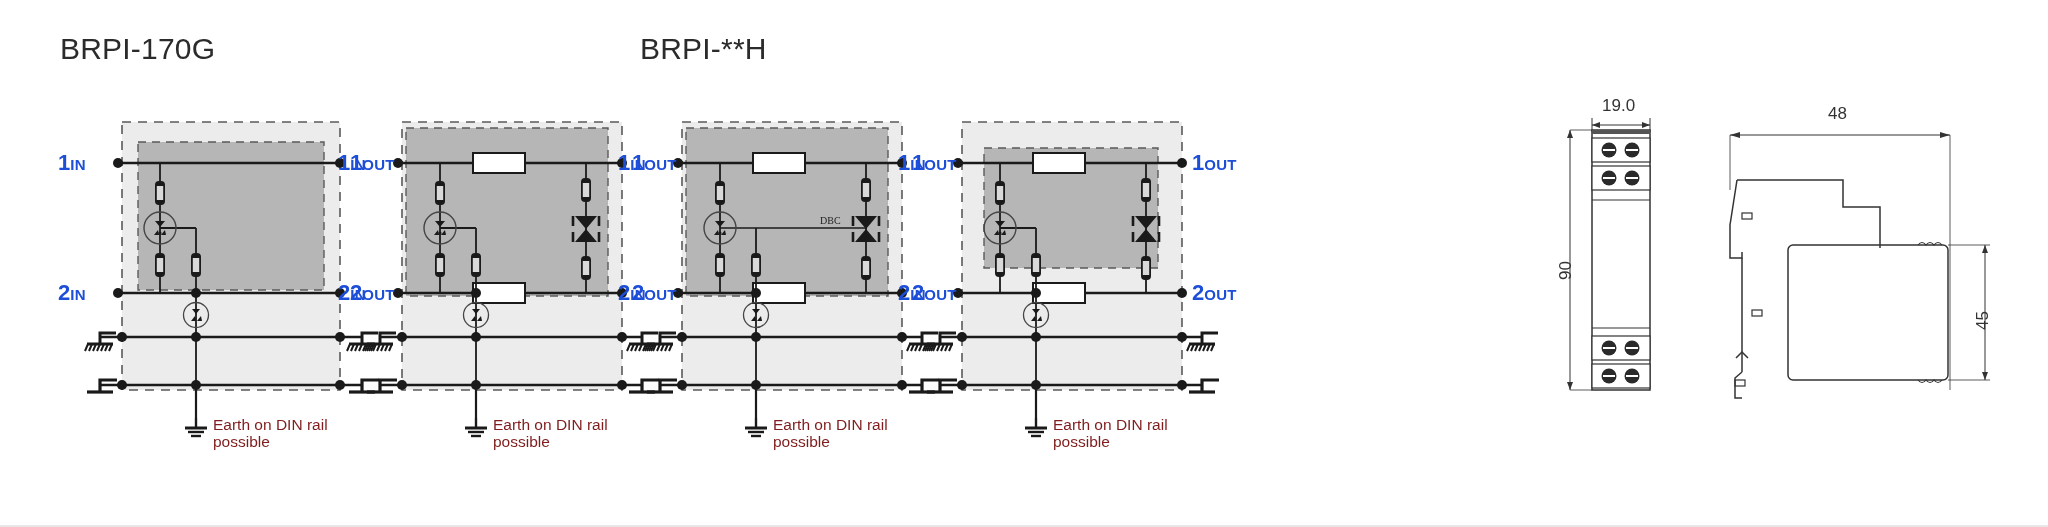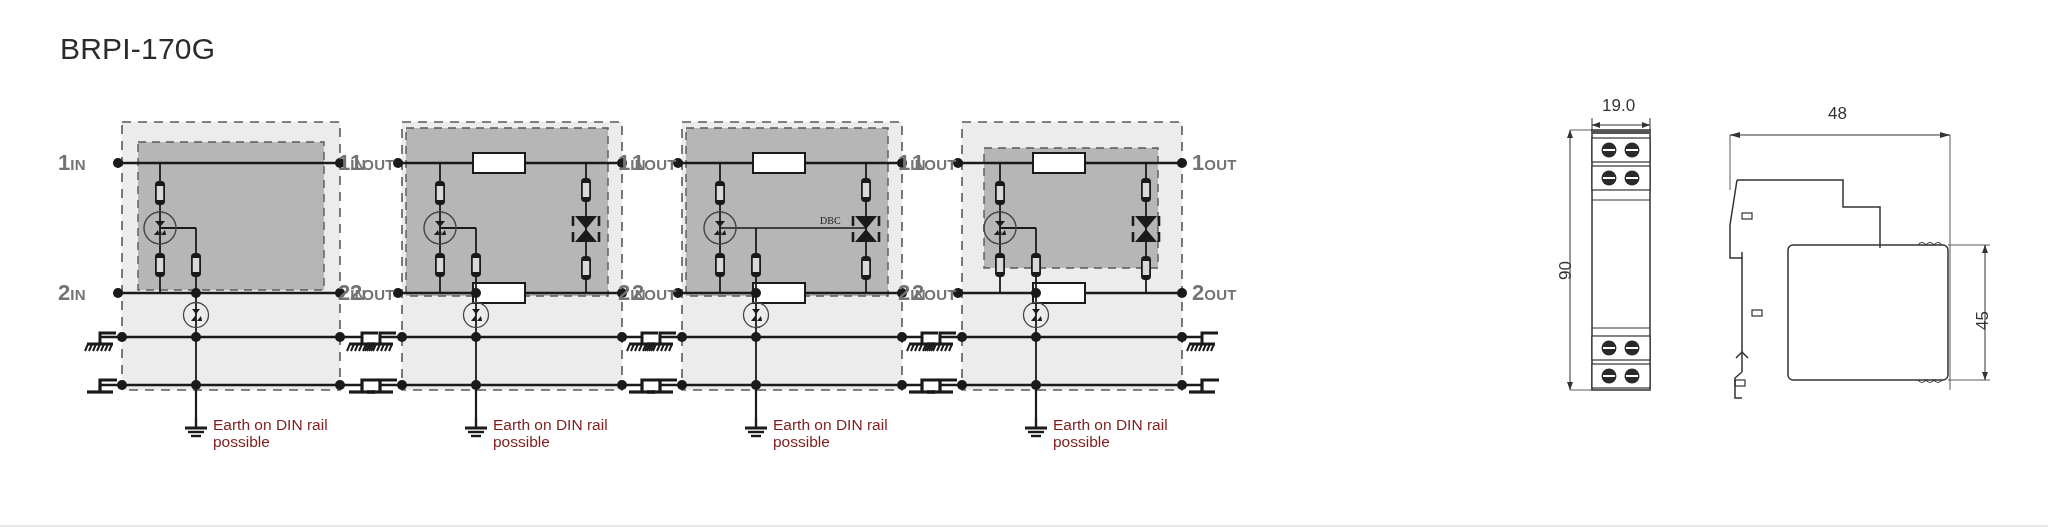--- a/index.html
+++ b/index.html
@@ -2,21 +2,21 @@
 <html><head>
 <meta charset="utf-8">
 <title>BRPI Circuit Diagrams</title>
 <style>
   html,body{margin:0;padding:0;background:#ffffff;}
   body{width:2048px;height:527px;position:relative;
        font-family:"Liberation Sans", sans-serif;color:#231f20;overflow:hidden;}
   .stage{position:absolute;left:0;top:0;width:2048px;height:527px;}
   .title{position:absolute;font-size:30px;font-weight:400;letter-spacing:.2px;
          color:#2b2b2b;white-space:nowrap;text-align:left;}
-  .term{position:absolute;font-size:22px;font-weight:700;color:#737373;white-space:nowrap;}
+  .term{position:absolute;font-size:22px;font-weight:700;color:#1d4ed8;white-space:nowrap;}
   .term .sub{font-size:15px;font-weight:700;letter-spacing:.3px;}
   .earthnote{position:absolute;font-size:15.5px;line-height:1.08;color:#7f1d1d;white-space:nowrap;}
   .dimtxt{position:absolute;font-size:17px;color:#333;white-space:nowrap;}
   .dimtxt.vert{transform:rotate(-90deg);transform-origin:left top;}
   .dbc{position:absolute;font-size:10px;font-family:"Liberation Serif",serif;color:#222;}
   svg{position:absolute;left:0;top:0;overflow:visible;}
   .sep{position:absolute;left:0;bottom:0;width:2048px;height:2px;background:#e7e7e7;}
 </style>
 </head>
 <body>
@@ -327,20 +327,21 @@
     <span>1</span><span class="sub">OUT</span>
   </div>
   <div class="term" style="left:632px;top:280px;">
     <span>2</span><span class="sub">OUT</span>
   </div>
   <div class="earthnote" style="left:493px;top:417px;">
     <div>Earth on DIN rail</div>
     <div>possible</div>
   </div>
 
+  <div class="title" style="left:640px;top:32px;width:300px;">BRPI-**H</div>
   <div class="term" style="left:618px;top:150px;">
     <span>1</span><span class="sub">IN</span>
   </div>
   <div class="term" style="left:618px;top:280px;">
     <span>2</span><span class="sub">IN</span>
   </div>
   <div class="term" style="left:912px;top:150px;">
     <span>1</span><span class="sub">OUT</span>
   </div>
   <div class="term" style="left:912px;top:280px;">

